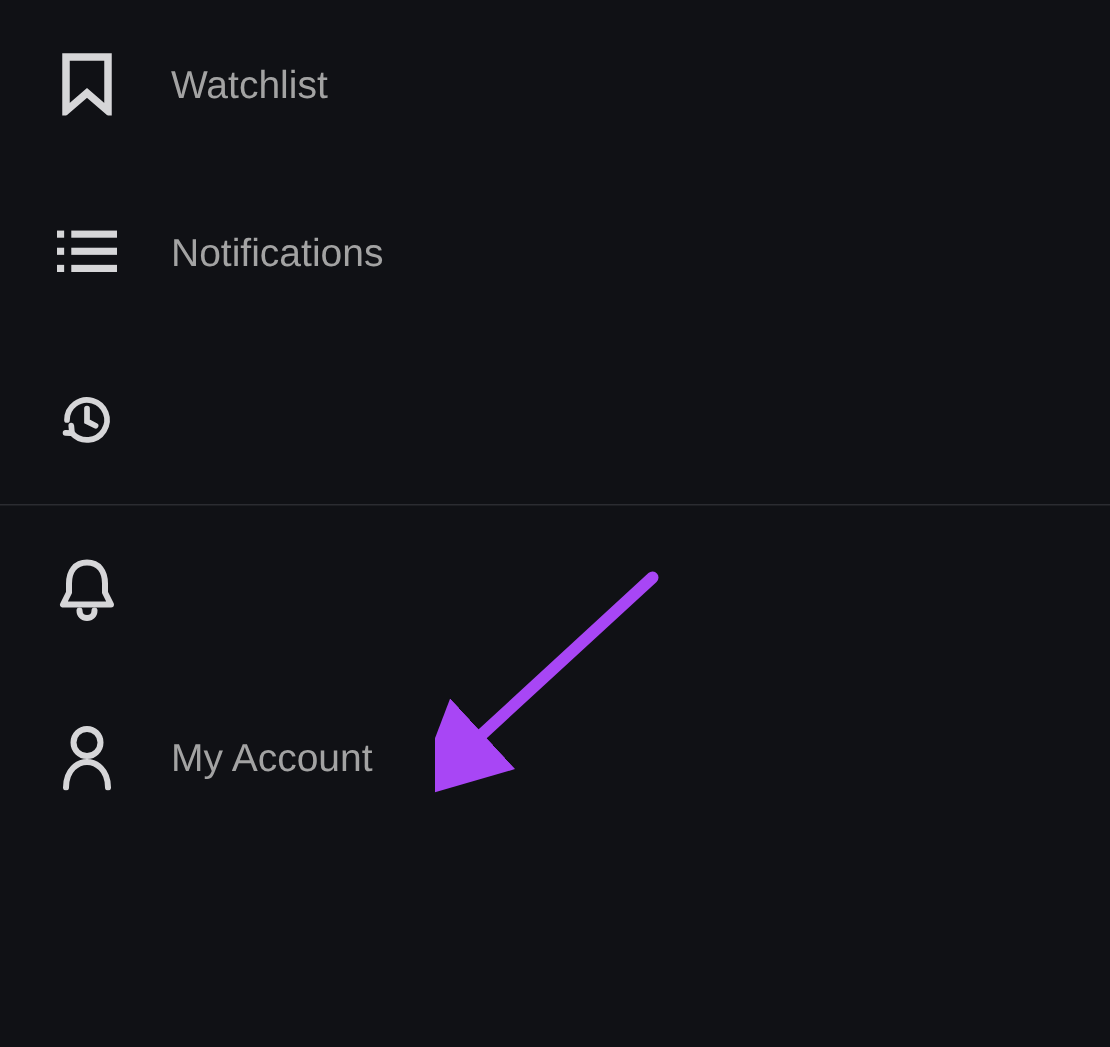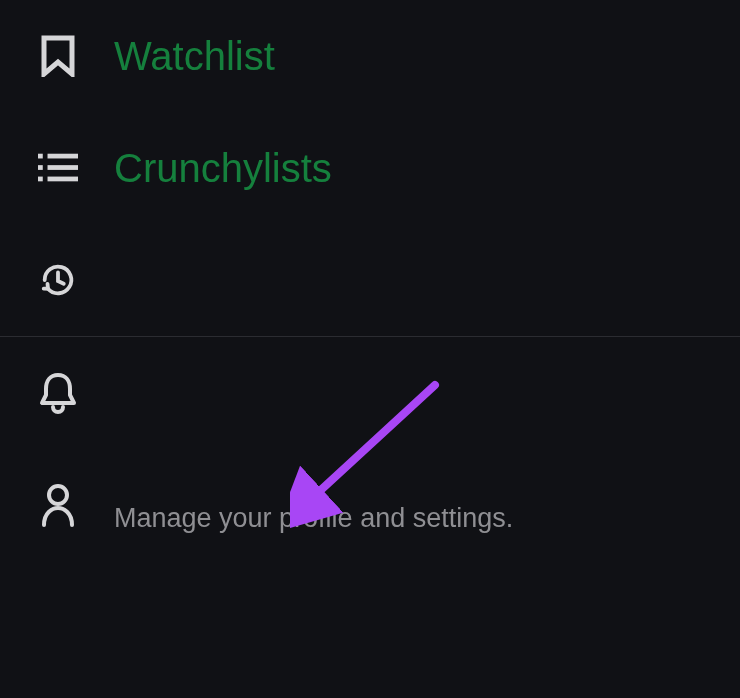--- a/index.html
+++ b/index.html
@@ -22,22 +22,22 @@
     height: 40px;
     flex: 0 0 40px;
     margin-right: 36px;
     display: flex;
     align-items: center;
     justify-content: center;
   }
   .icon-slot svg { display: block; }
   .text-col { display: flex; flex-direction: column; }
   .label {
-    color: #15803d;
-    font-size: 40px;
+    color: #a3a3a3;
+    font-size: 26px;
     font-weight: 500;
     line-height: 40px;
   }
   .sublabel {
     color: #8f8f93;
     font-size: 27px;
     font-weight: 400;
     line-height: 1.3;
     margin-top: 16px;
   }
@@ -70,21 +70,21 @@
     <svg width="42" height="30" viewBox="0 0 42 30" fill="#d6d6d8">
       <rect x="0" y="0" width="5" height="5"></rect>
       <rect x="10" y="0" width="32" height="5"></rect>
       <rect x="0" y="12" width="5" height="5"></rect>
       <rect x="10" y="12" width="32" height="5"></rect>
       <rect x="0" y="24" width="5" height="5"></rect>
       <rect x="10" y="24" width="32" height="5"></rect>
     </svg>
   </span>
   <div class="text-col">
-    <span class="label">Crunchylists</span>
+    <span class="label">Notifications</span>
   </div>
 </div>
 
 <div class="menu-item">
   <span class="icon-slot">
     <svg width="42" height="42" viewBox="0 0 42 42" fill="none" stroke="#d6d6d8" stroke-width="4" stroke-linecap="round">
       <path d="M7 21a14 14 0 1 1 3.5 9.2"></path>
       <polyline points="6,30 10.5,30.2 10,25" fill="none"></polyline>
       <polyline points="21,13 21,22 27,25" fill="none"></polyline>
     </svg>
@@ -103,21 +103,21 @@
 </div>
 
 <div class="menu-item">
   <span class="icon-slot">
     <svg width="36" height="44" viewBox="0 0 36 44" fill="none" stroke="#d6d6d8" stroke-width="4" stroke-linecap="round">
       <circle cx="18" cy="12" r="9"></circle>
       <path d="M4 42 C4 30 12 25 18 25 C24 25 32 30 32 42"></path>
     </svg>
   </span>
   <div class="text-col">
-    <span class="sublabel">Manage your profile and settings.</span>
+    <span class="label">My Account</span>
   </div>
 </div>
 
 <svg class="arrow" style="left:290px; top:380px;" width="160" height="150" viewBox="0 0 160 150">
   <defs>
     <marker id="ah" markerWidth="8" markerHeight="8" refX="2" refY="4" orient="auto">
       <polygon points="0,0 8,4 0,8" fill="#a846f5"></polygon>
     </marker>
   </defs>
   <line x1="145" y1="5" x2="20" y2="120" stroke-width="8" stroke-linecap="round" marker-end="url(#ah)" stroke="#a846f5"></line>

